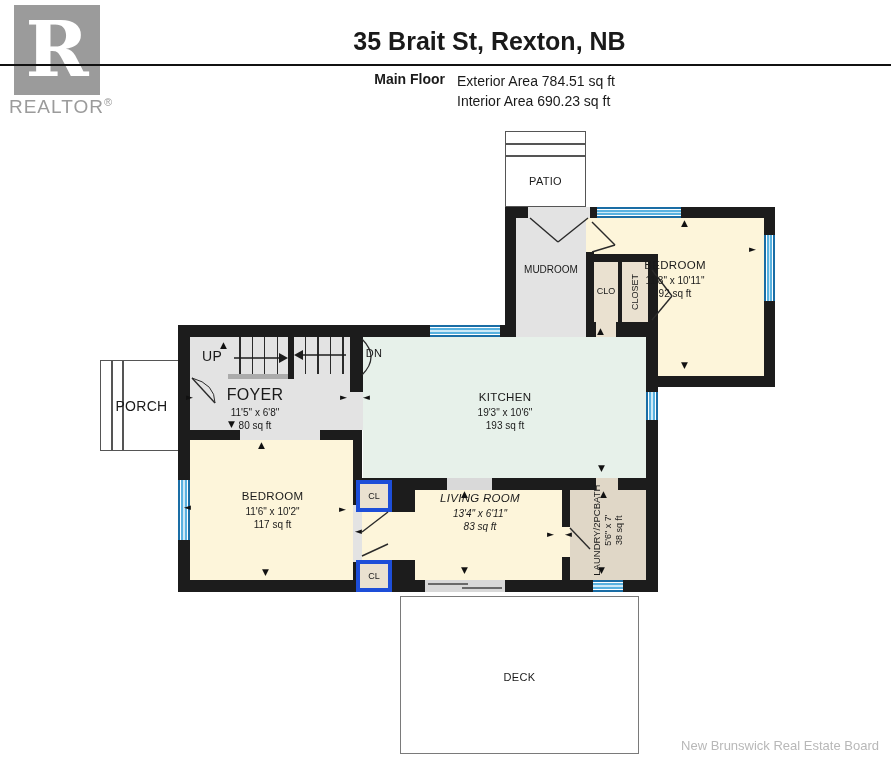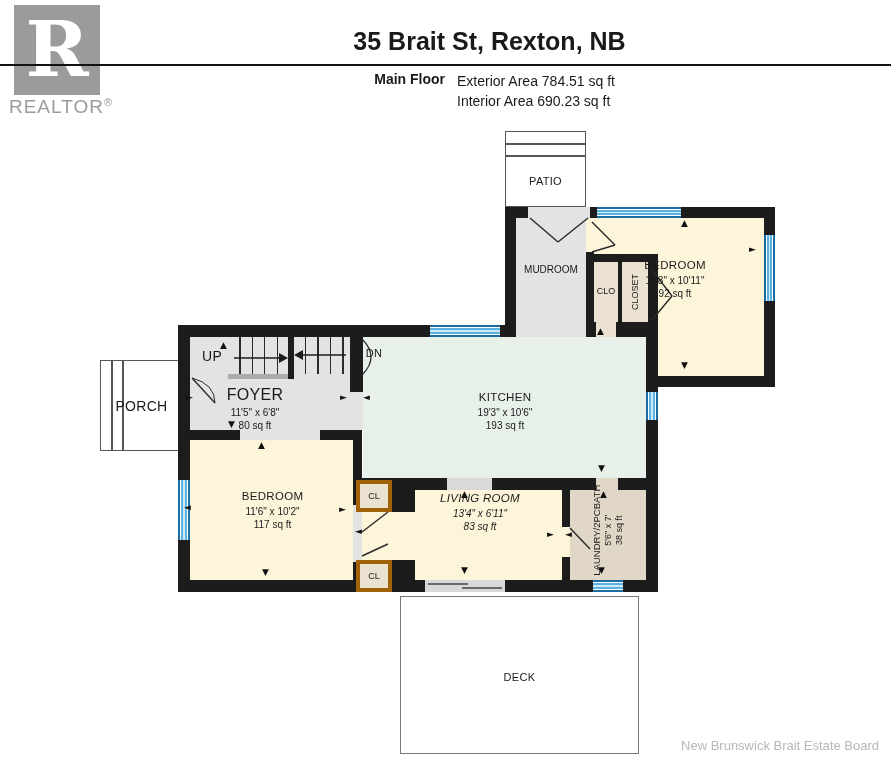--- a/index.html
+++ b/index.html
@@ -26,21 +26,21 @@
   .stepv{position:absolute;top:0;bottom:0;width:1.5px;background:#555;}
   .steph{position:absolute;left:0;right:0;height:1.5px;background:#555;}
   .stair{position:absolute;z-index:9;background:#e3e3e3;
          background-image:repeating-linear-gradient(to right,transparent 0 11px,#2a2a2a 11px 12.5px);}
   .landing{position:absolute;z-index:10;background:#ababab;}
   .rlabel{position:absolute;text-align:center;z-index:15;line-height:1.35;}
   .rname{font-size:11.5px;letter-spacing:0.3px;}
   .rsmall{font-size:10px;}
   .tiny{font-size:9px;}
   .vrot{transform:rotate(-90deg);}
-  .closetbox{position:absolute;background:#a16207;z-index:9;}
+  .closetbox{position:absolute;background:#1d4ed8;z-index:9;}
   .closetin{position:absolute;left:4px;top:4px;right:4px;bottom:4px;background:#eae1d0;
             display:flex;align-items:center;justify-content:center;font-size:9px;}
   .arrow{position:absolute;font-size:9px;line-height:1;color:#111;z-index:16;font-family:"DejaVu Sans",sans-serif;}
   svg.overlay{position:absolute;left:0;top:0;z-index:14;pointer-events:none;}
   .footer{position:absolute;right:12px;top:738px;font-size:13px;color:#b8b8b8;z-index:5;}
 </style>
 </head>
 <body>
 
 <div class="hline"></div>
@@ -229,13 +229,13 @@
     <span class="arrow" style="left: 598px; top: 566px;">▼</span>
     <span class="arrow" style="left: 461px; top: 490px;">▲</span>
     <span class="arrow" style="left: 461px; top: 566px;">▼</span>
     <span class="arrow" style="left: 339px; top: 505px;">►</span>
     <span class="arrow" style="left: 355px; top: 527px;">◄</span>
     <span class="arrow" style="left: 184px; top: 503px;">◄</span>
     <span class="arrow" style="left: 262px; top: 568px;">▼</span>
     <span class="arrow" style="left: 186px; top: 393px;">►</span>
   </div>
 
-<div class="footer">New Brunswick Brait Estate Board</div>
+<div class="footer">New Brunswick Real Estate Board</div>
 
 </body></html>

